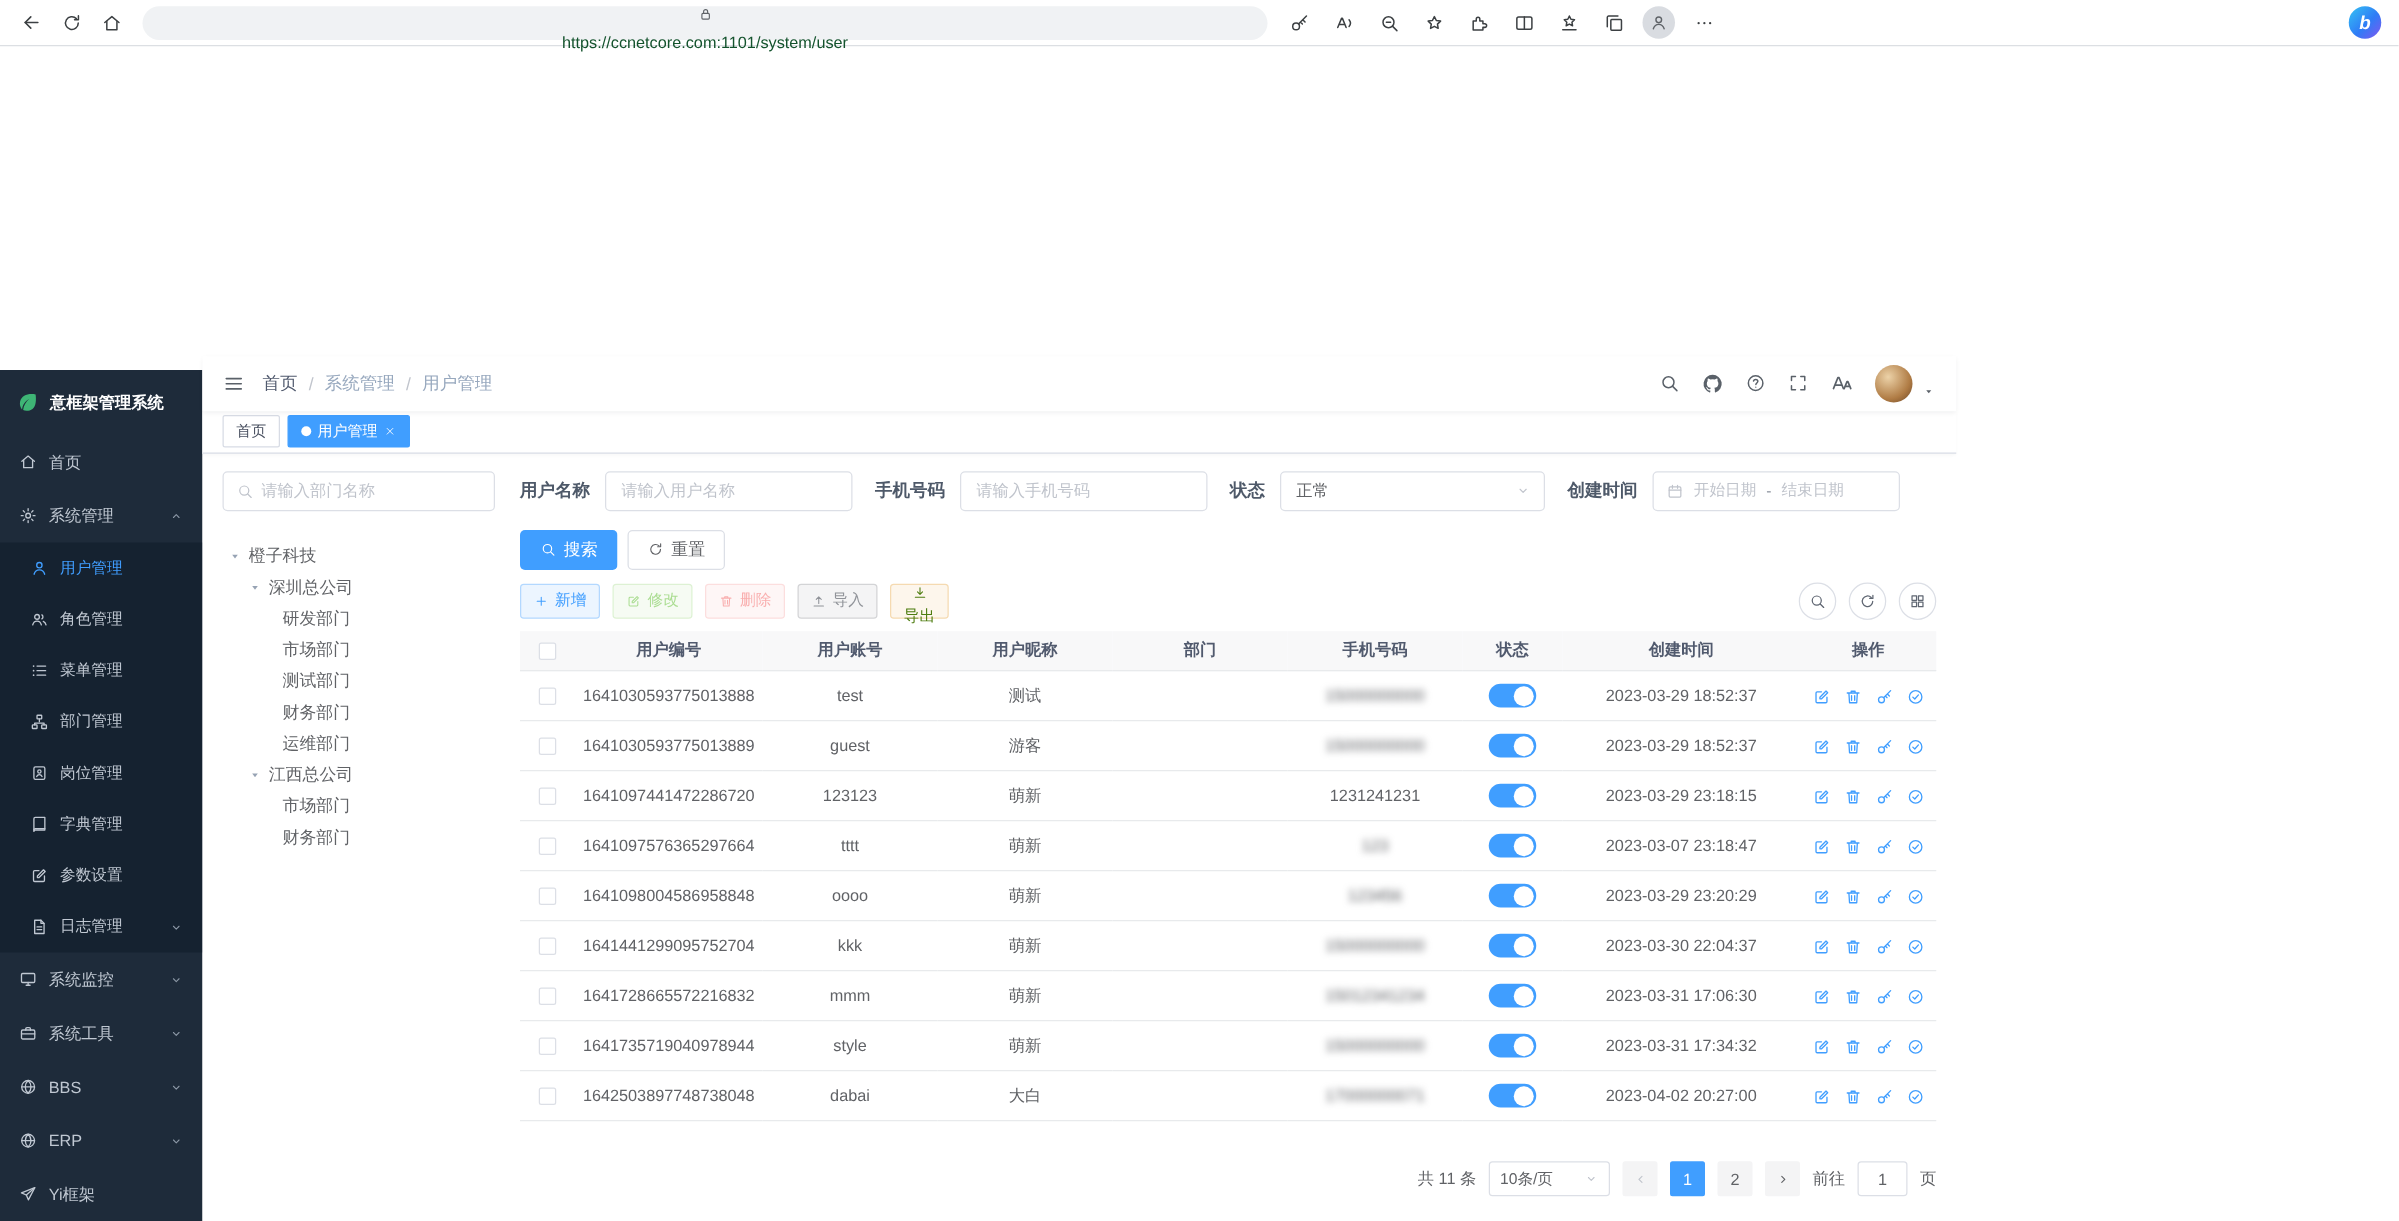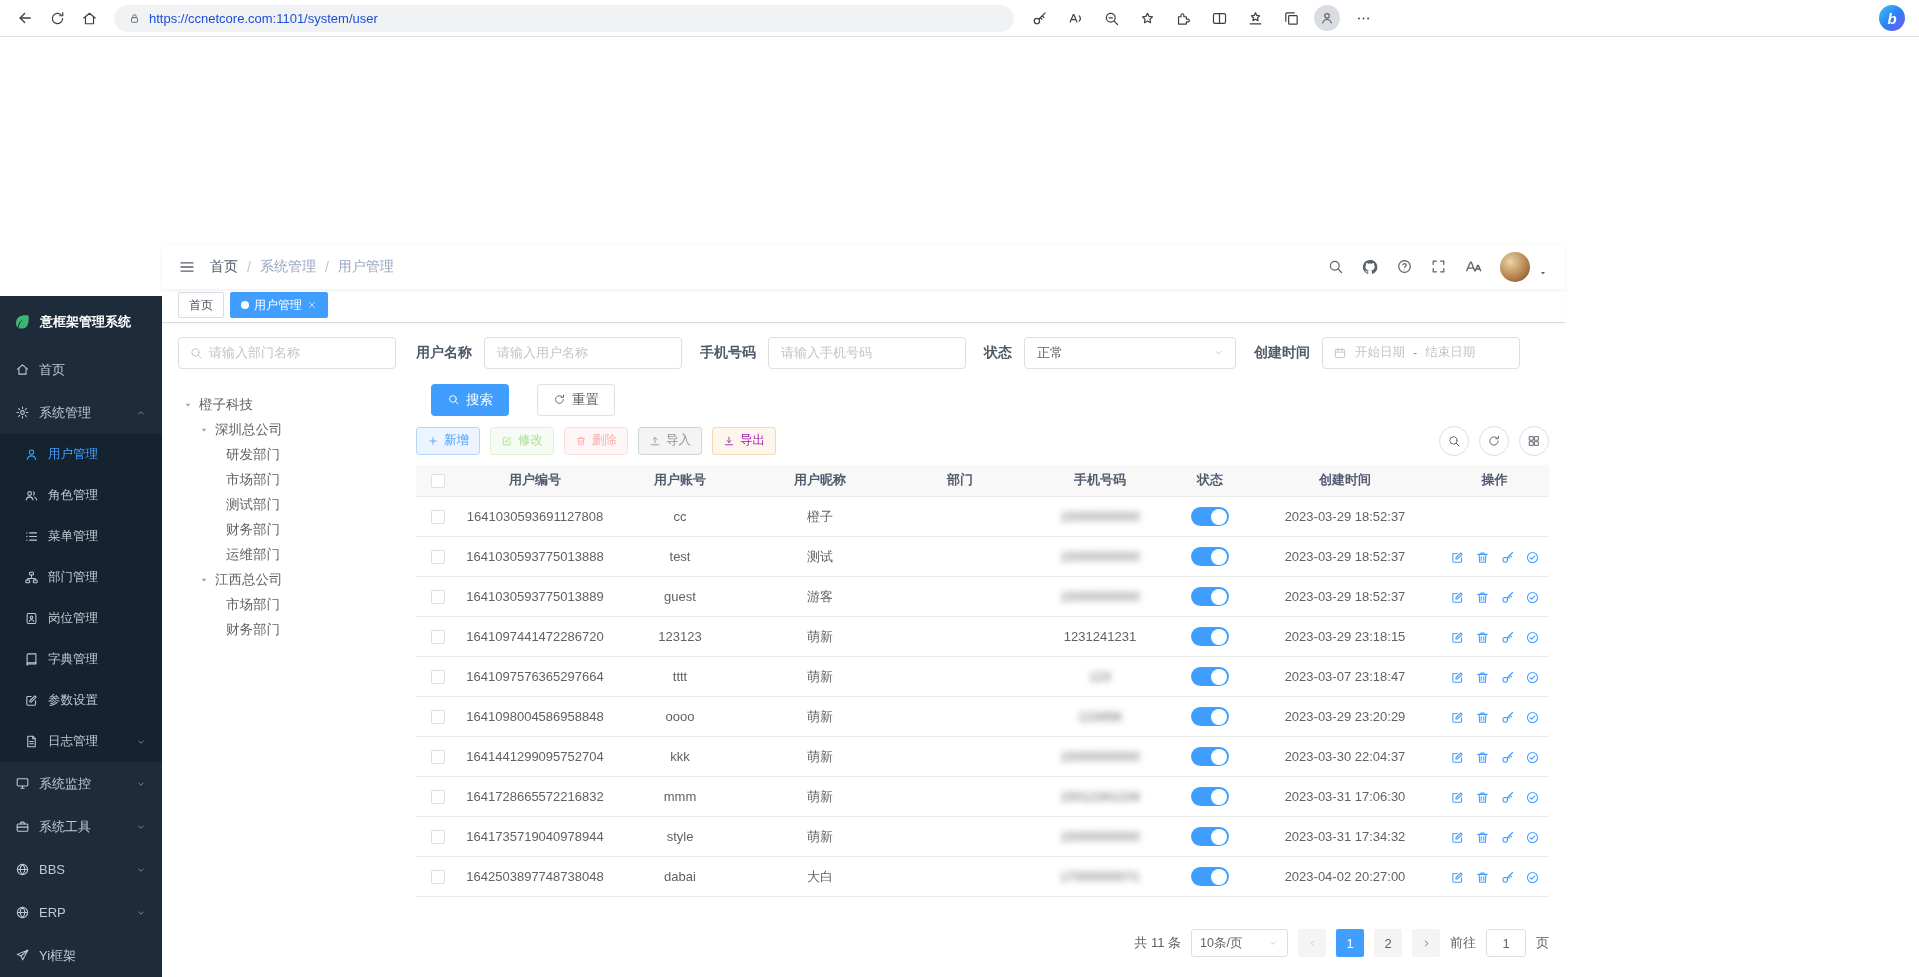--- a/index.html
+++ b/index.html
@@ -3,21 +3,21 @@
 <meta charset="utf-8">
 <style>
   * { margin:0; padding:0; box-sizing:border-box; }
   html,body { width:1919px; height:977px; }
   body { font-family:"Liberation Sans","DejaVu Sans",sans-serif; background:#fff; overflow:hidden; color:#606266; }
   [data-icon] { display:inline-flex; align-items:center; justify-content:center; flex:0 0 auto; }
 
   
   .browser-bar { height:37px; display:flex; align-items:center; gap:2px; padding:0 14px 0 10px; background:#fff; border-bottom:1px solid #dcdfe3; }
   .b-btn { width:30px; height:30px; border-radius:6px; display:inline-flex; align-items:center; justify-content:center; color:#3c4043; cursor:pointer; }
-  .url-pill { width:900px; height:27px; margin:0 8px; border-radius:14px; background:#f0f2f4; display:flex; align-items:center; gap:8px; padding:0 14px; color:#1d4ed8; }
+  .url-pill { width:900px; height:27px; margin:0 8px; border-radius:14px; background:#f0f2f4; display:flex; align-items:center; gap:8px; padding:0 14px; color:#14532d;flex-direction:column; }
   .url-text { font-size:13px; white-space:nowrap; }
   .pill-ic { color:#5f6368; }
   .b-icons { display:flex; align-items:center; gap:6px; }
   .profile-badge { width:26px; height:26px; border-radius:50%; background:#d9dce1; color:#5f6368; display:inline-flex; align-items:center; justify-content:center; }
   .copilot-wrap { margin-left:auto; }
   .copilot-circle { width:26px; height:26px; border-radius:50%; background:linear-gradient(135deg,#35c3f3 0%,#2f7cf6 55%,#8157f0 100%); color:#fff; display:flex; align-items:center; justify-content:center; font-weight:bold; font-style:italic; font-size:15px; cursor:pointer; }
 
   
   .app { display:flex; height:940px;align-items:flex-end; }
   .sidebar { width:162px; flex:0 0 162px; background:#1e2b3a; color:#c0c8d2; font-size:13px; overflow:hidden; }
@@ -69,33 +69,33 @@
   .f-group:last-child { margin-right:0; }
   .f-label { font-size:14px; color:#4e5969; font-weight:700; margin-right:12px; white-space:nowrap; }
   .el-input { width:198px; height:32px; border:1px solid #dcdfe6; border-radius:4px; padding:0 12px; font-size:13px; color:#0f172a; outline:none; font-family:inherit; background:#fff; }
   .el-input::placeholder { color:#c0c4cc; }
   .el-select { width:212px; height:32px; border:1px solid #dcdfe6; border-radius:4px; display:flex; align-items:center; padding:0 10px 0 12px; font-size:13px; color:#606266; background:#fff; cursor:pointer; }
   .sel-caret { margin-left:auto; color:#c0c4cc; display:inline-flex; }
   .el-date { width:198px; height:32px; border:1px solid #dcdfe6; border-radius:4px; display:flex; align-items:center; gap:8px; padding:0 10px; font-size:12.5px; color:#c0c4cc; background:#fff; cursor:pointer; }
   .el-date .ph { white-space:nowrap; }
   .el-date .sep { color:#8a919c; }
 
-  .btn-row { display:flex; gap:28px; margin-bottom:10px;margin-left:15px; }
+  .btn-row { display:flex; gap:8px; margin-bottom:10px; }
   .btn { height:32px; padding:0 15px; border-radius:4px; font-size:13.5px; display:inline-flex; align-items:center; gap:6px; border:1px solid transparent; cursor:pointer; background:#fff; font-family:inherit; }
   .btn.primary { background:#409eff; color:#fff; }
   .btn.plain { border-color:#dcdfe6; color:#606266; }
 
   .toolbar-row { display:flex; align-items:center; margin-bottom:9px; }
   .toolbar-btns { display:flex; gap:10px; }
   .mini-btn { height:28px; padding:0 10px; border-radius:3px; font-size:12.5px; display:inline-flex; align-items:center; gap:5px; border:1px solid; cursor:pointer; font-family:inherit; }
   .mini-btn.primary { background:#ecf5ff; border-color:#b3d8ff; color:#409eff; }
   .mini-btn.success { background:#f0f9eb; border-color:#c2e7b0; color:#67c23a; }
   .mini-btn.danger  { background:#fef0f0; border-color:#fbc4c4; color:#f56c6c; }
   .mini-btn.info    { background:#f4f4f5; border-color:#d3d4d6; color:#909399; }
-  .mini-btn.warning { background:#fdf6ec; border-color:#f5dab1; color:#a21caf; }
+  .mini-btn.warning { background:#fdf6ec; border-color:#f5dab1; color:#4d7c0f;flex-direction:column; }
   .mini-btn.disabled { opacity:.55; cursor:not-allowed; }
   .toolbar-right { margin-left:auto; display:flex; gap:10px; }
   .circle-btn { width:30px; height:30px; border-radius:50%; border:1px solid #dcdfe6; background:#fff; color:#5f6672; display:inline-flex; align-items:center; justify-content:center; cursor:pointer; }
 
   
   .user-table { width:100%; border-collapse:collapse; table-layout:fixed; font-size:13px; }
   .user-table th { background:#f8f8f9; color:#515a6e; font-weight:700; height:32px; text-align:center; border-bottom:1px solid #e8eaec; font-size:13px; }
   .user-table td { height:40px; text-align:center; border-bottom:1px solid #e8eaec; color:#606266; overflow:hidden; white-space:nowrap; }
   .cb { width:14px; height:14px; border:1px solid #dcdfe6; border-radius:2px; display:inline-block; background:#fff; vertical-align:middle; cursor:pointer; }
   .blur { filter:blur(3px); }
@@ -680,31 +680,20 @@
                 <th>部门</th>
                 <th>手机号码</th>
                 <th>状态</th>
                 <th>创建时间</th>
                 <th>操作</th>
               </tr>
             </thead>
           <tbody>
               <tr>
                 <td><span class="cb"></span></td>
-                <td>1641030593691127808</td>
-                <td>cc</td>
-                <td>橙子</td>
-                <td></td>
-                <td><span class="blur">15000000000</span></td>
-                <td><span class="switch on"></span></td>
-                <td>2023-03-29 18:52:37</td>
-                <td class="actions"></td>
-              </tr>
-              <tr>
-                <td><span class="cb"></span></td>
                 <td>1641030593775013888</td>
                 <td>test</td>
                 <td>测试</td>
                 <td></td>
                 <td><span class="blur">15000000000</span></td>
                 <td><span class="switch on"></span></td>
                 <td>2023-03-29 18:52:37</td>
                 <td class="actions"><span class="act" data-icon="edit-icon">
                     <svg width="15" height="15" viewBox="0 0 24 24" fill="none" stroke="currentColor" stroke-width="1.7" stroke-linecap="round" stroke-linejoin="round">
                       <path d="M11.5 5.5H6A1.5 1.5 0 0 0 4.5 7v11A1.5 1.5 0 0 0 6 19.5h11a1.5 1.5 0 0 0 1.5-1.5v-5.5"></path>

